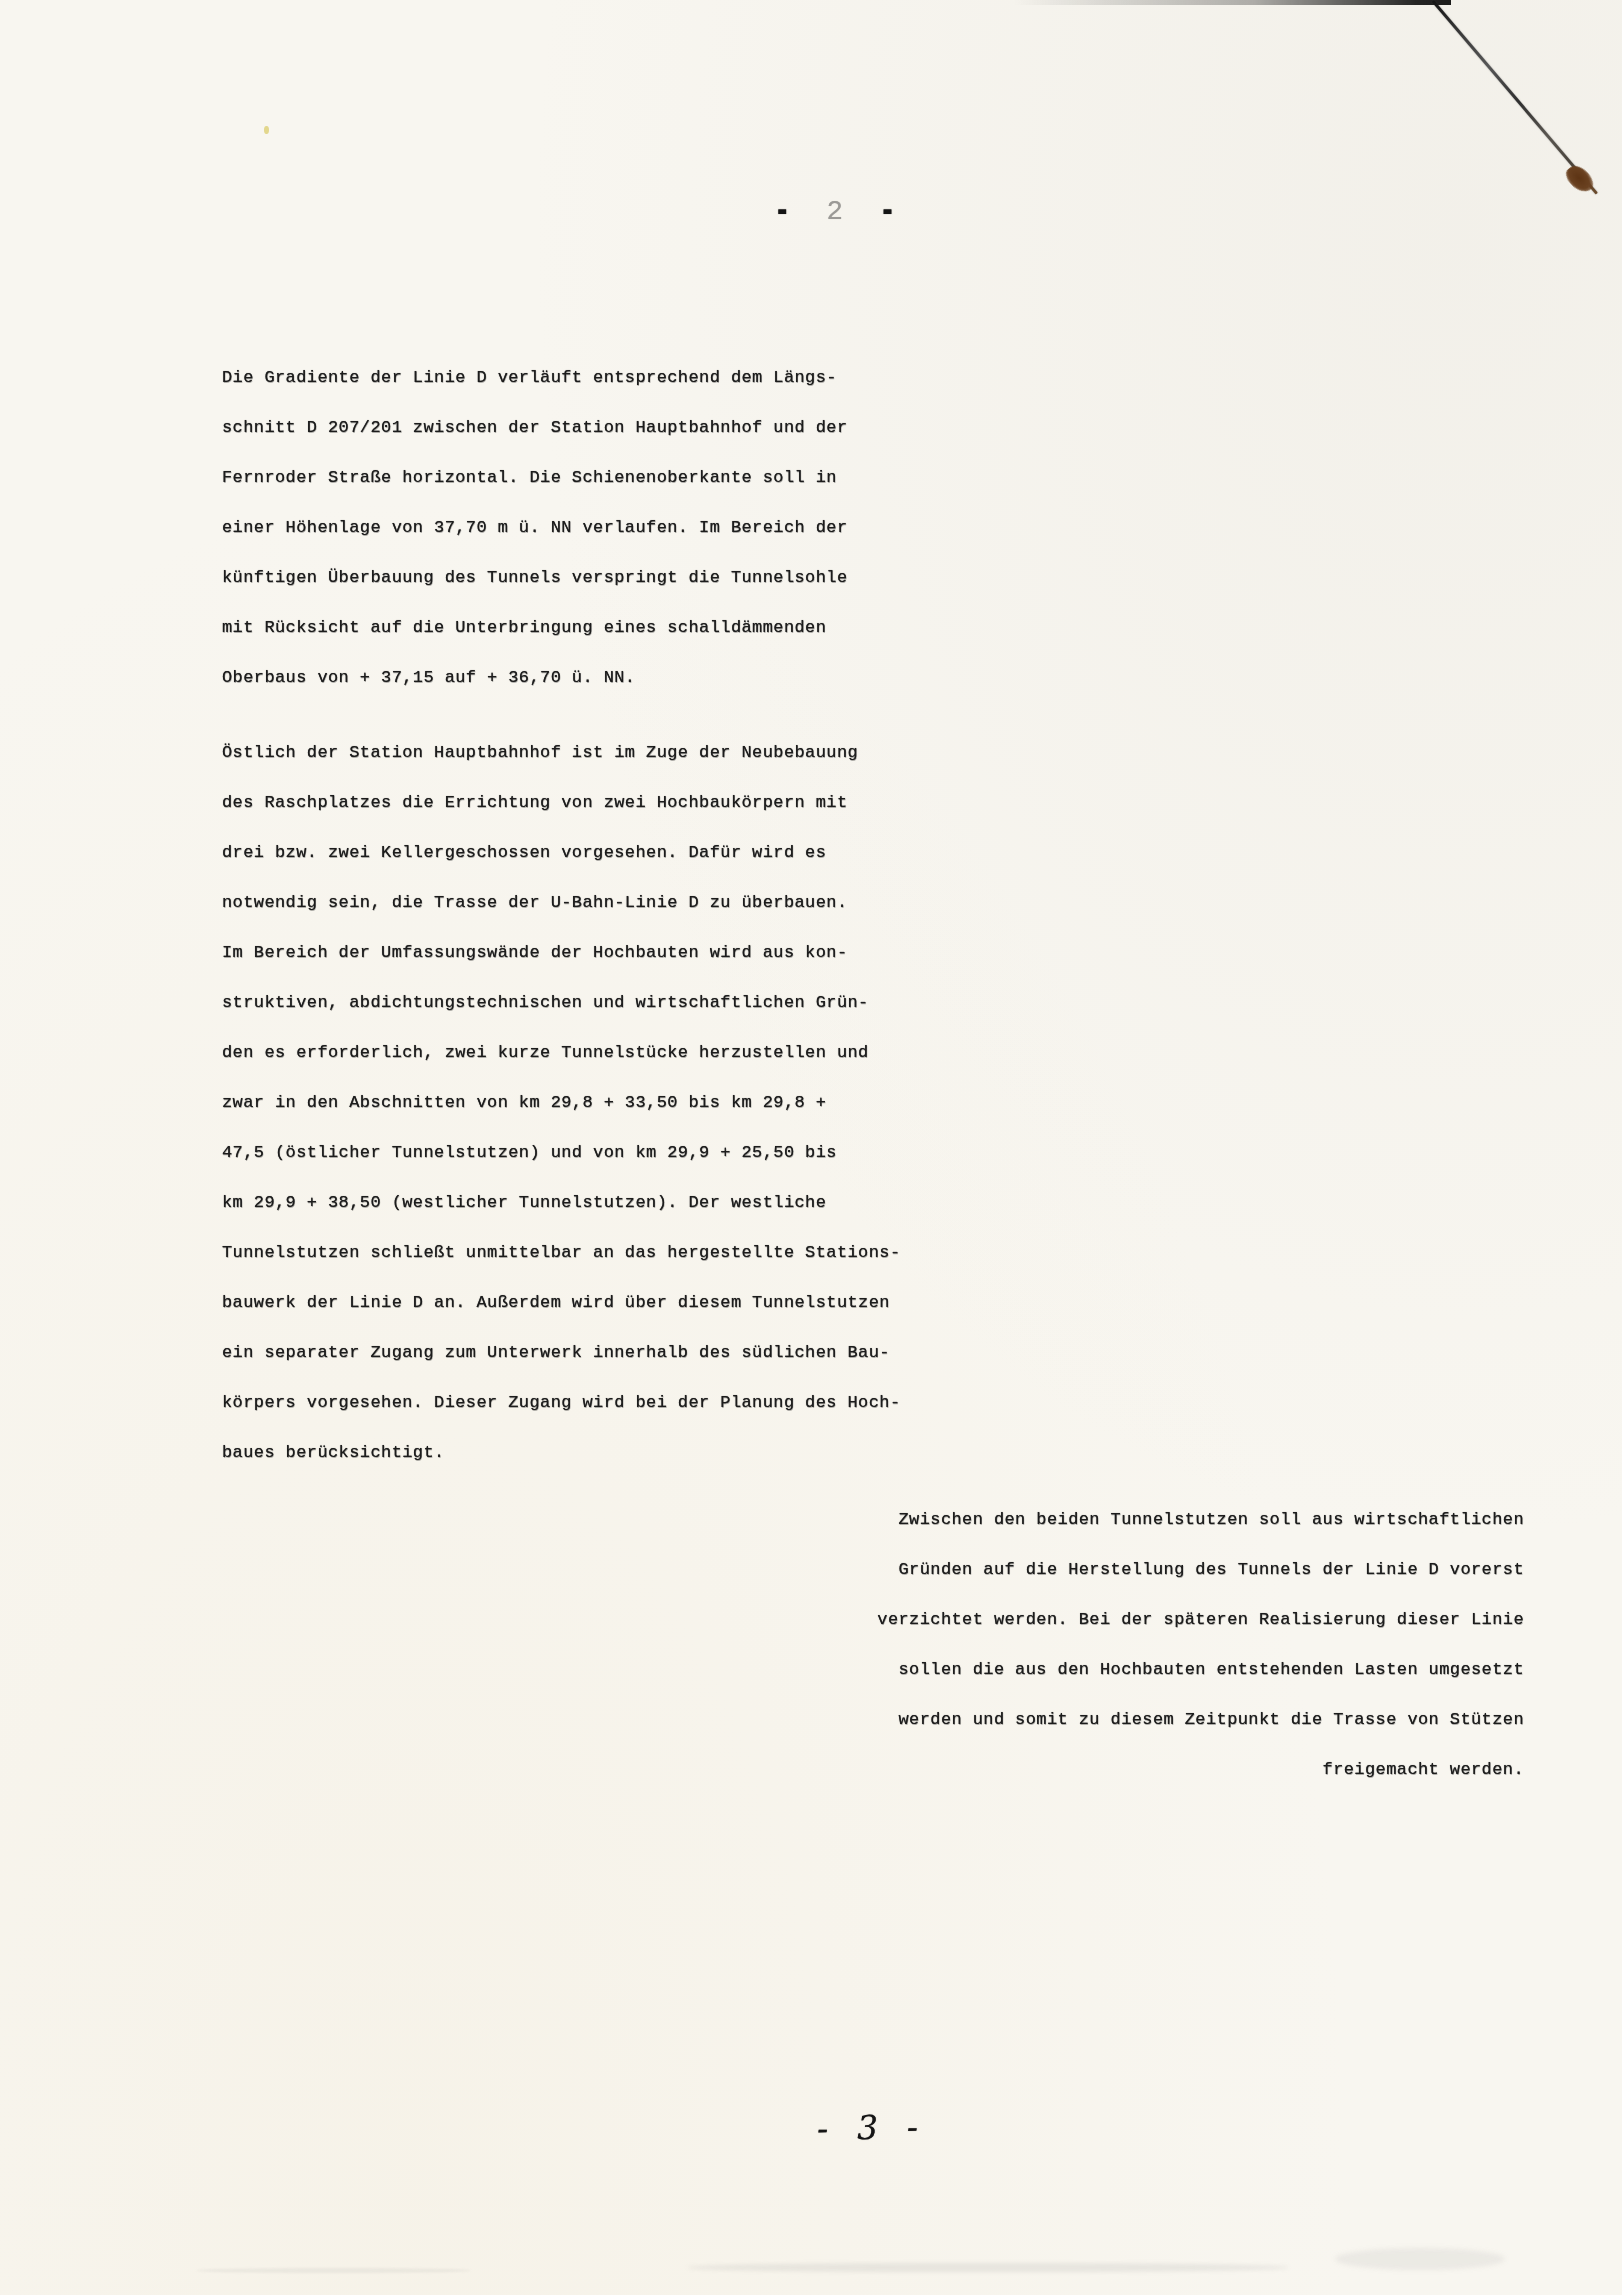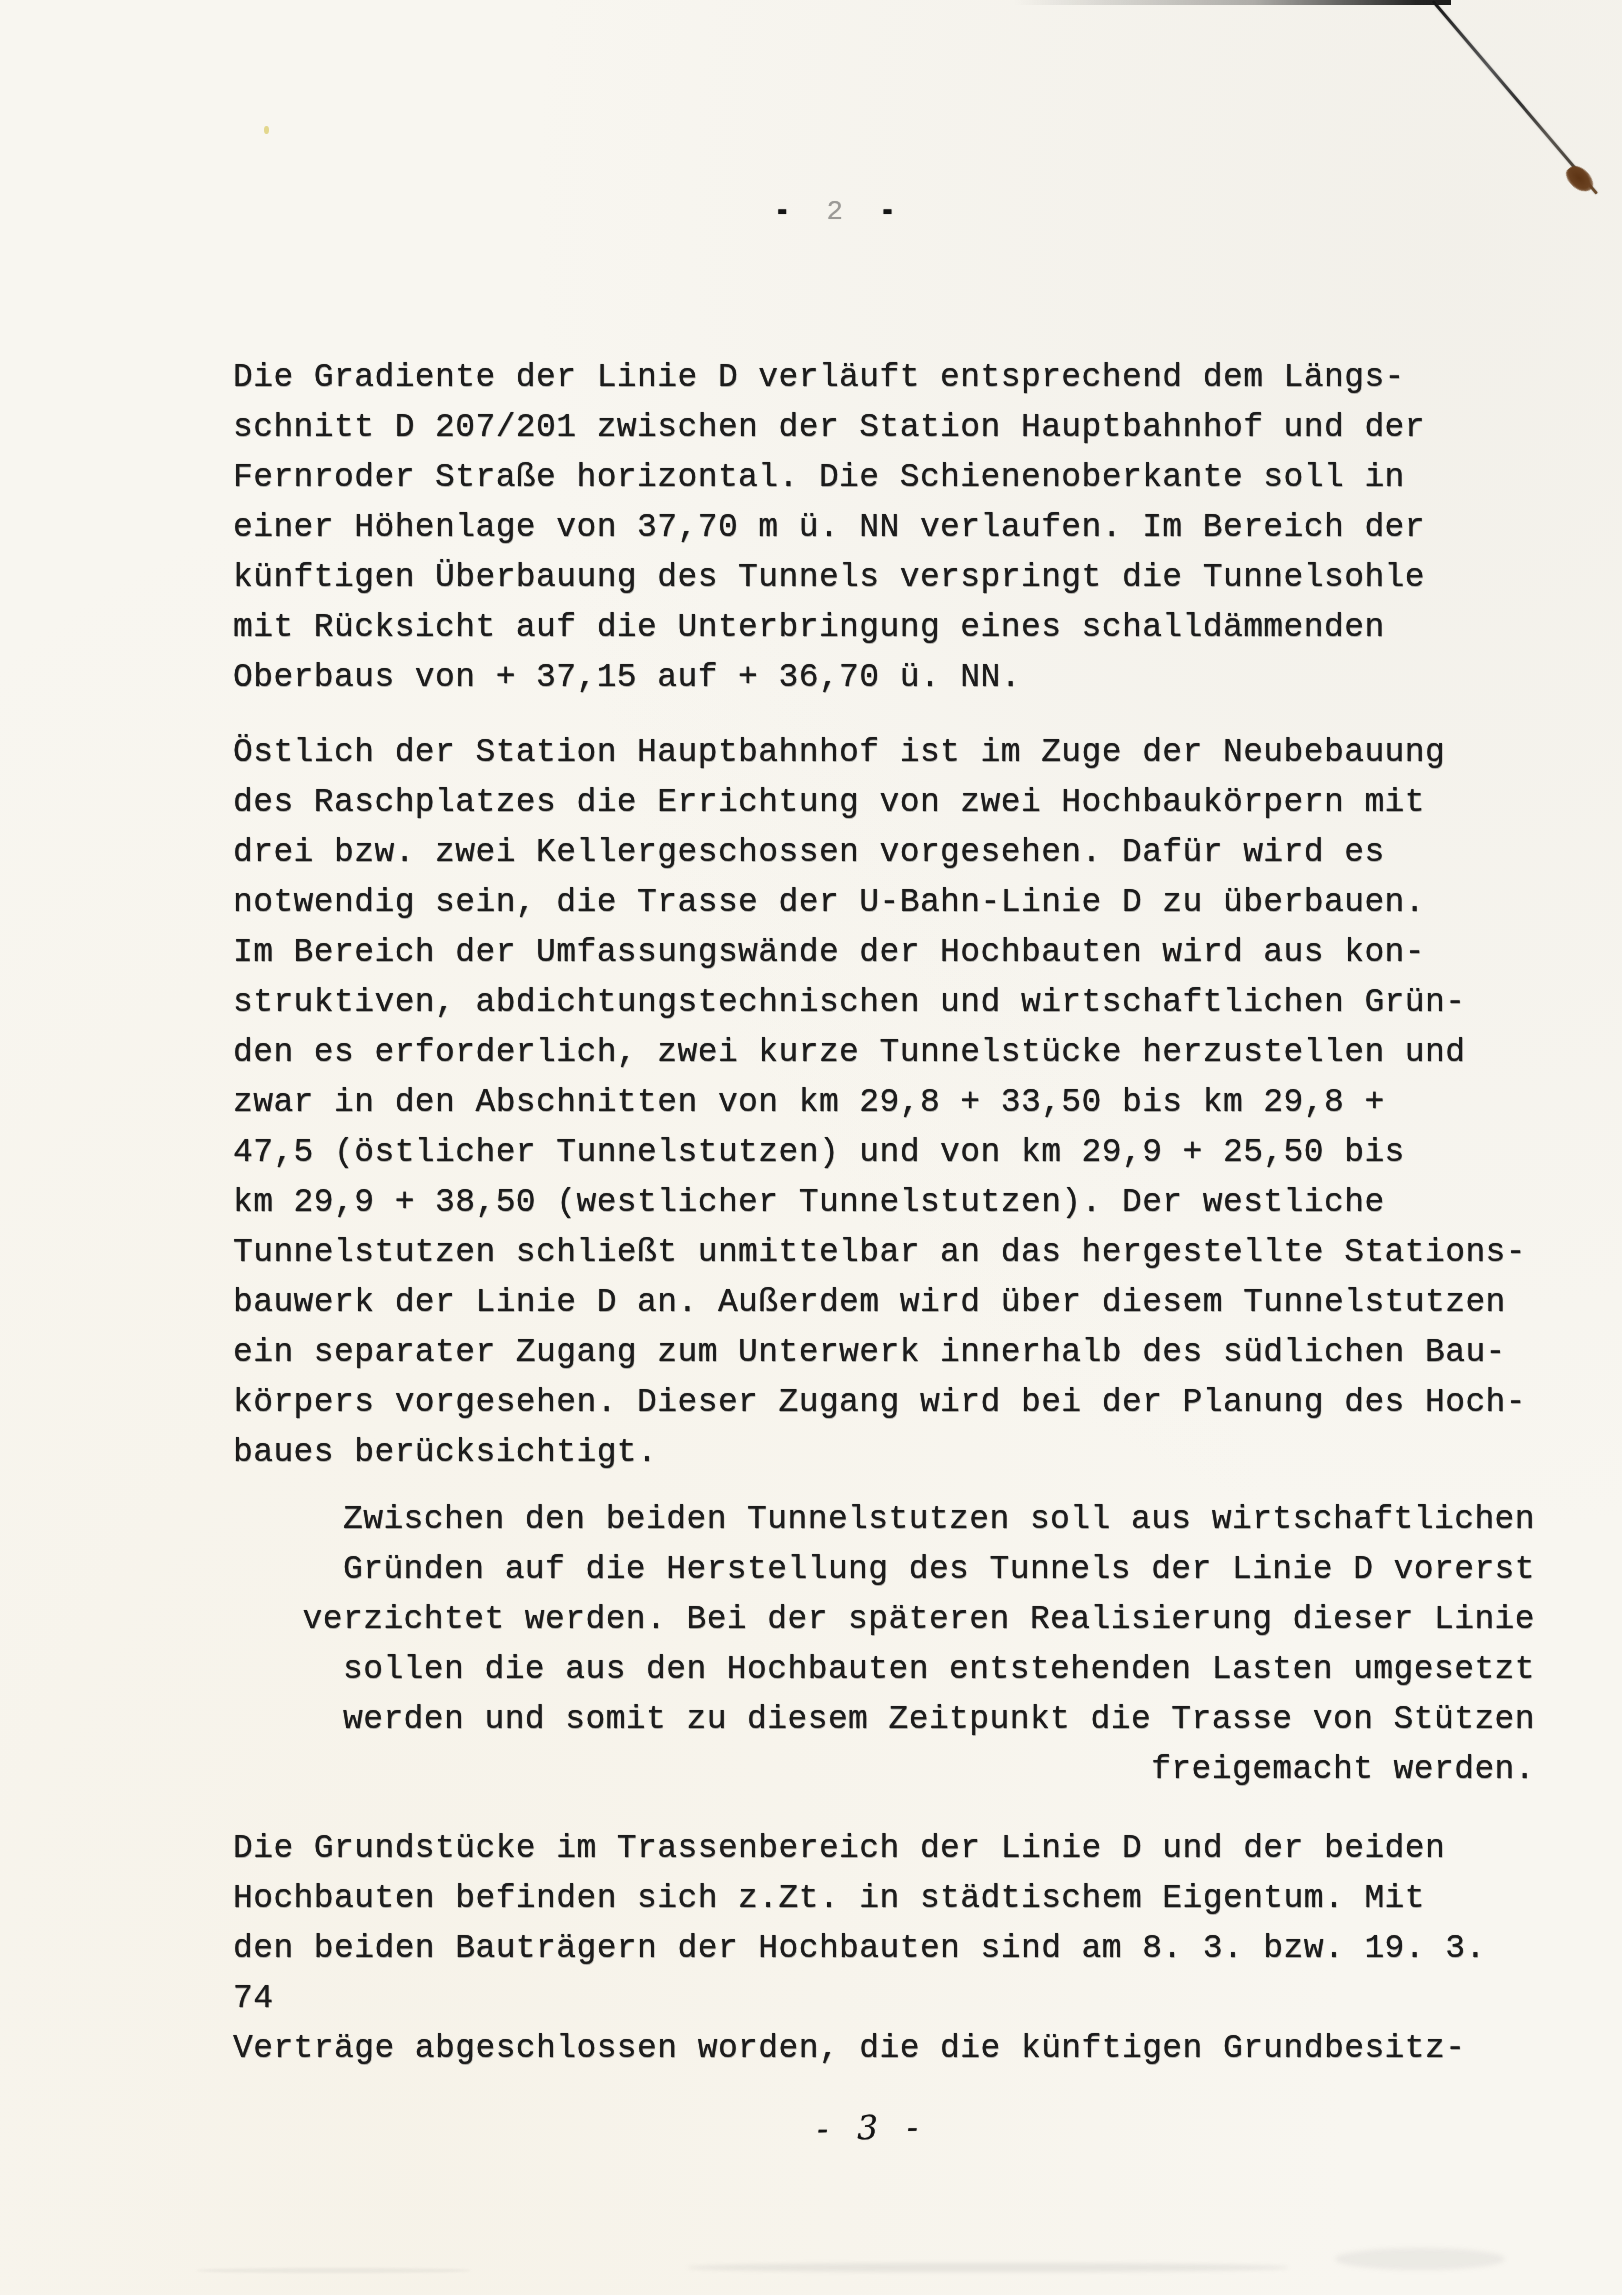--- a/index.html
+++ b/index.html
@@ -14,23 +14,23 @@
     margin: 0 auto;
     background:
       radial-gradient(ellipse at 25% 95%, rgba(238,226,198,0.18), rgba(238,226,198,0) 55%),
       radial-gradient(ellipse at 90% 10%, rgba(225,222,214,0.25), rgba(225,222,214,0) 45%),
       #f8f6f0;
     overflow: hidden;
     font-family: "Liberation Mono", "DejaVu Sans Mono", monospace;
   }
   .typewriter {
     position: absolute;
-    left: 233px;
+    left: 222px;
     width: 1302px;
-    font-size: 33px;
+    font-size: 17px;
     line-height: 50px;
     letter-spacing: 0.4px;
     color: #1c1c1c;
     white-space: pre-wrap;
     text-shadow:
       0 0 0.7px rgba(28,28,28,0.85),
       0.5px 0.5px 0 rgba(28,28,28,0.30);
   }
   .p1 { top: 353px; }
   .p2 { top: 728px; }
@@ -156,24 +156,20 @@
 bauwerk der Linie D an. Außerdem wird über diesem Tunnelstutzen
 ein separater Zugang zum Unterwerk innerhalb des südlichen Bau-
 körpers vorgesehen. Dieser Zugang wird bei der Planung des Hoch-
 baues berücksichtigt.</div>
   <div class="typewriter p3">Zwischen den beiden Tunnelstutzen soll aus wirtschaftlichen
 Gründen auf die Herstellung des Tunnels der Linie D vorerst
 verzichtet werden. Bei der späteren Realisierung dieser Linie
 sollen die aus den Hochbauten entstehenden Lasten umgesetzt
 werden und somit zu diesem Zeitpunkt die Trasse von Stützen
 freigemacht werden.</div>
-  <div class="typewriter p4">Die Grundstücke im Trassenbereich der Linie D und der beiden
-Hochbauten befinden sich z.Zt. in städtischem Eigentum. Mit
-den beiden Bauträgern der Hochbauten sind am 8. 3. bzw. 19. 3. 74
-Verträge abgeschlossen worden, die die künftigen Grundbesitz-</div>
 
   <div class="page-num-bottom">- 3 -</div>
 
   <div class="smudge smudge-1"></div>
   <div class="smudge smudge-2"></div>
   <div class="smudge smudge-3"></div>
 
 </div>
 
 

